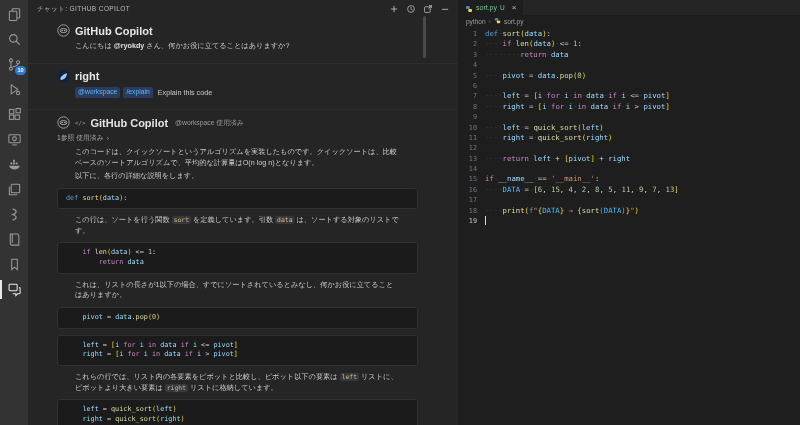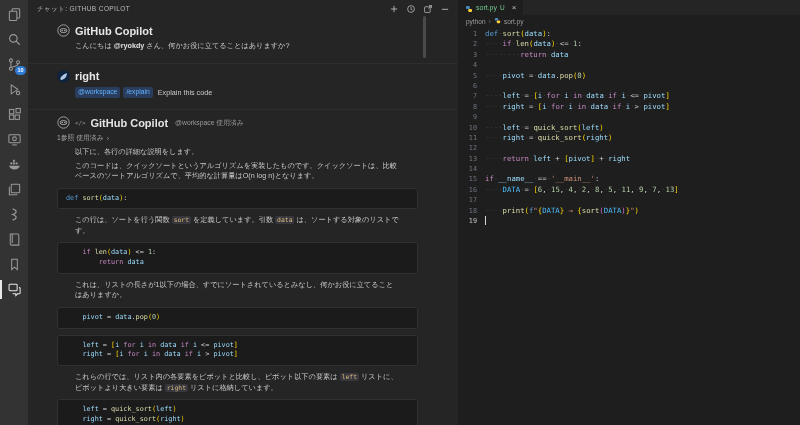--- a/index.html
+++ b/index.html
@@ -268,22 +268,22 @@
                 </svg>
               </span>
               <span class="mini-icon">&lt;/&gt;</span>
               <span class="msg-name">GitHub Copilot</span>
               <span class="msg-meta">@workspace 使用済み</span>
             </div>
             <div class="ref-row">
               <span class="ref-text">1参照 使用済み</span>
               <span class="chev">›</span>
             </div>
+            <div class="msg-p">このコードは、クイックソートというアルゴリズムを実装したものです。クイックソートは、比較ベースのソートアルゴリズムで、平均的な計算量はO(n log n)となります。</div>
             <div class="msg-p">以下に、各行の詳細な説明をします。</div>
-            <div class="msg-p">このコードは、クイックソートというアルゴリズムを実装したものです。クイックソートは、比較ベースのソートアルゴリズムで、平均的な計算量はO(n log n)となります。</div>
             <div class="chat-code"><div class="chat-code-line"><span class="tk-def">def</span><span class="tk-sp">·</span><span class="tk-fn">sort</span><span class="tk-br">(</span><span class="tk-var">data</span><span class="tk-br">)</span><span class="tk-op">:</span></div></div>
             <div class="msg-p">この行は、ソートを行う関数 <span class="inline-code">sort</span> を定義しています。引数 <span class="inline-code">data</span> は、ソートする対象のリストです。</div>
             <div class="chat-code"><div class="chat-code-line"><span class="tk-sp">····</span><span class="tk-kw">if</span><span class="tk-sp">·</span><span class="tk-fn">len</span><span class="tk-br">(</span><span class="tk-var">data</span><span class="tk-br">)</span><span class="tk-sp">·</span><span class="tk-op">&lt;=</span><span class="tk-sp">·</span><span class="tk-num">1</span><span class="tk-op">:</span></div><div class="chat-code-line"><span class="tk-sp">········</span><span class="tk-kw">return</span><span class="tk-sp">·</span><span class="tk-var">data</span></div></div>
             <div class="msg-p">これは、リストの長さが1以下の場合、すでにソートされているとみなし、何かお役に立てることはありますか。</div>
             <div class="chat-code"><div class="chat-code-line"><span class="tk-sp">····</span><span class="tk-var">pivot</span><span class="tk-sp">·</span><span class="tk-op">=</span><span class="tk-sp">·</span><span class="tk-var">data</span><span class="tk-op">.</span><span class="tk-fn">pop</span><span class="tk-br">(</span><span class="tk-num">0</span><span class="tk-br">)</span></div></div>
             <div class="chat-code"><div class="chat-code-line"><span class="tk-sp">····</span><span class="tk-var">left</span><span class="tk-sp">·</span><span class="tk-op">=</span><span class="tk-sp">·</span><span class="tk-br">[</span><span class="tk-var">i</span><span class="tk-sp">·</span><span class="tk-kw">for</span><span class="tk-sp">·</span><span class="tk-var">i</span><span class="tk-sp">·</span><span class="tk-kw">in</span><span class="tk-sp">·</span><span class="tk-var">data</span><span class="tk-sp">·</span><span class="tk-kw">if</span><span class="tk-sp">·</span><span class="tk-var">i</span><span class="tk-sp">·</span><span class="tk-op">&lt;=</span><span class="tk-sp">·</span><span class="tk-var">pivot</span><span class="tk-br">]</span></div><div class="chat-code-line"><span class="tk-sp">····</span><span class="tk-var">right</span><span class="tk-sp">·</span><span class="tk-op">=</span><span class="tk-sp">·</span><span class="tk-br">[</span><span class="tk-var">i</span><span class="tk-sp">·</span><span class="tk-kw">for</span><span class="tk-sp">·</span><span class="tk-var">i</span><span class="tk-sp">·</span><span class="tk-kw">in</span><span class="tk-sp">·</span><span class="tk-var">data</span><span class="tk-sp">·</span><span class="tk-kw">if</span><span class="tk-sp">·</span><span class="tk-var">i</span><span class="tk-sp">·</span><span class="tk-op">&gt;</span><span class="tk-sp">·</span><span class="tk-var">pivot</span><span class="tk-br">]</span></div></div>
             <div class="msg-p">これらの行では、リスト内の各要素をピボットと比較し、ピボット以下の要素は <span class="inline-code">left</span> リストに、ピボットより大きい要素は <span class="inline-code">right</span> リストに格納しています。</div>
             <div class="chat-code"><div class="chat-code-line"><span class="tk-sp">····</span><span class="tk-var">left</span><span class="tk-sp">·</span><span class="tk-op">=</span><span class="tk-sp">·</span><span class="tk-fn">quick_sort</span><span class="tk-br">(</span><span class="tk-var">left</span><span class="tk-br">)</span></div><div class="chat-code-line"><span class="tk-sp">····</span><span class="tk-var">right</span><span class="tk-sp">·</span><span class="tk-op">=</span><span class="tk-sp">·</span><span class="tk-fn">quick_sort</span><span class="tk-br">(</span><span class="tk-var">right</span><span class="tk-br">)</span></div></div>
           </div>
         </div>

